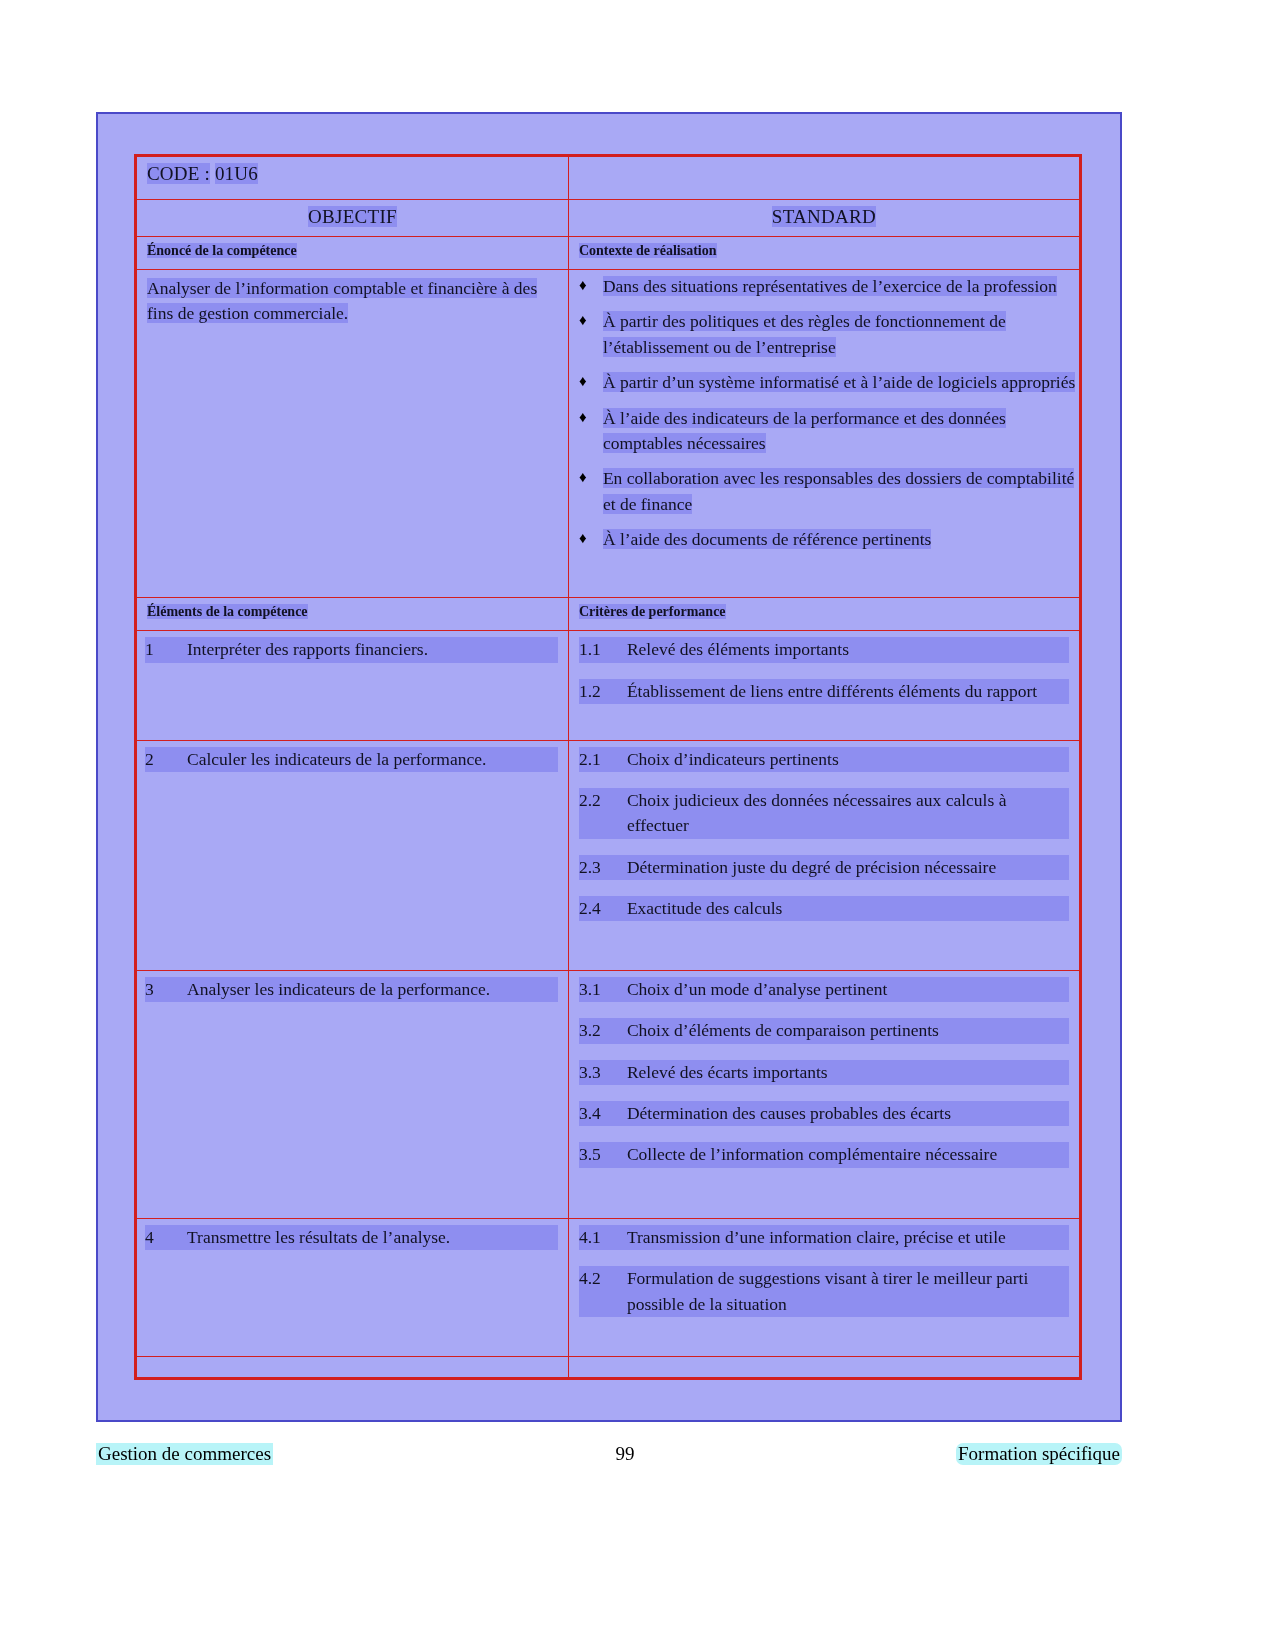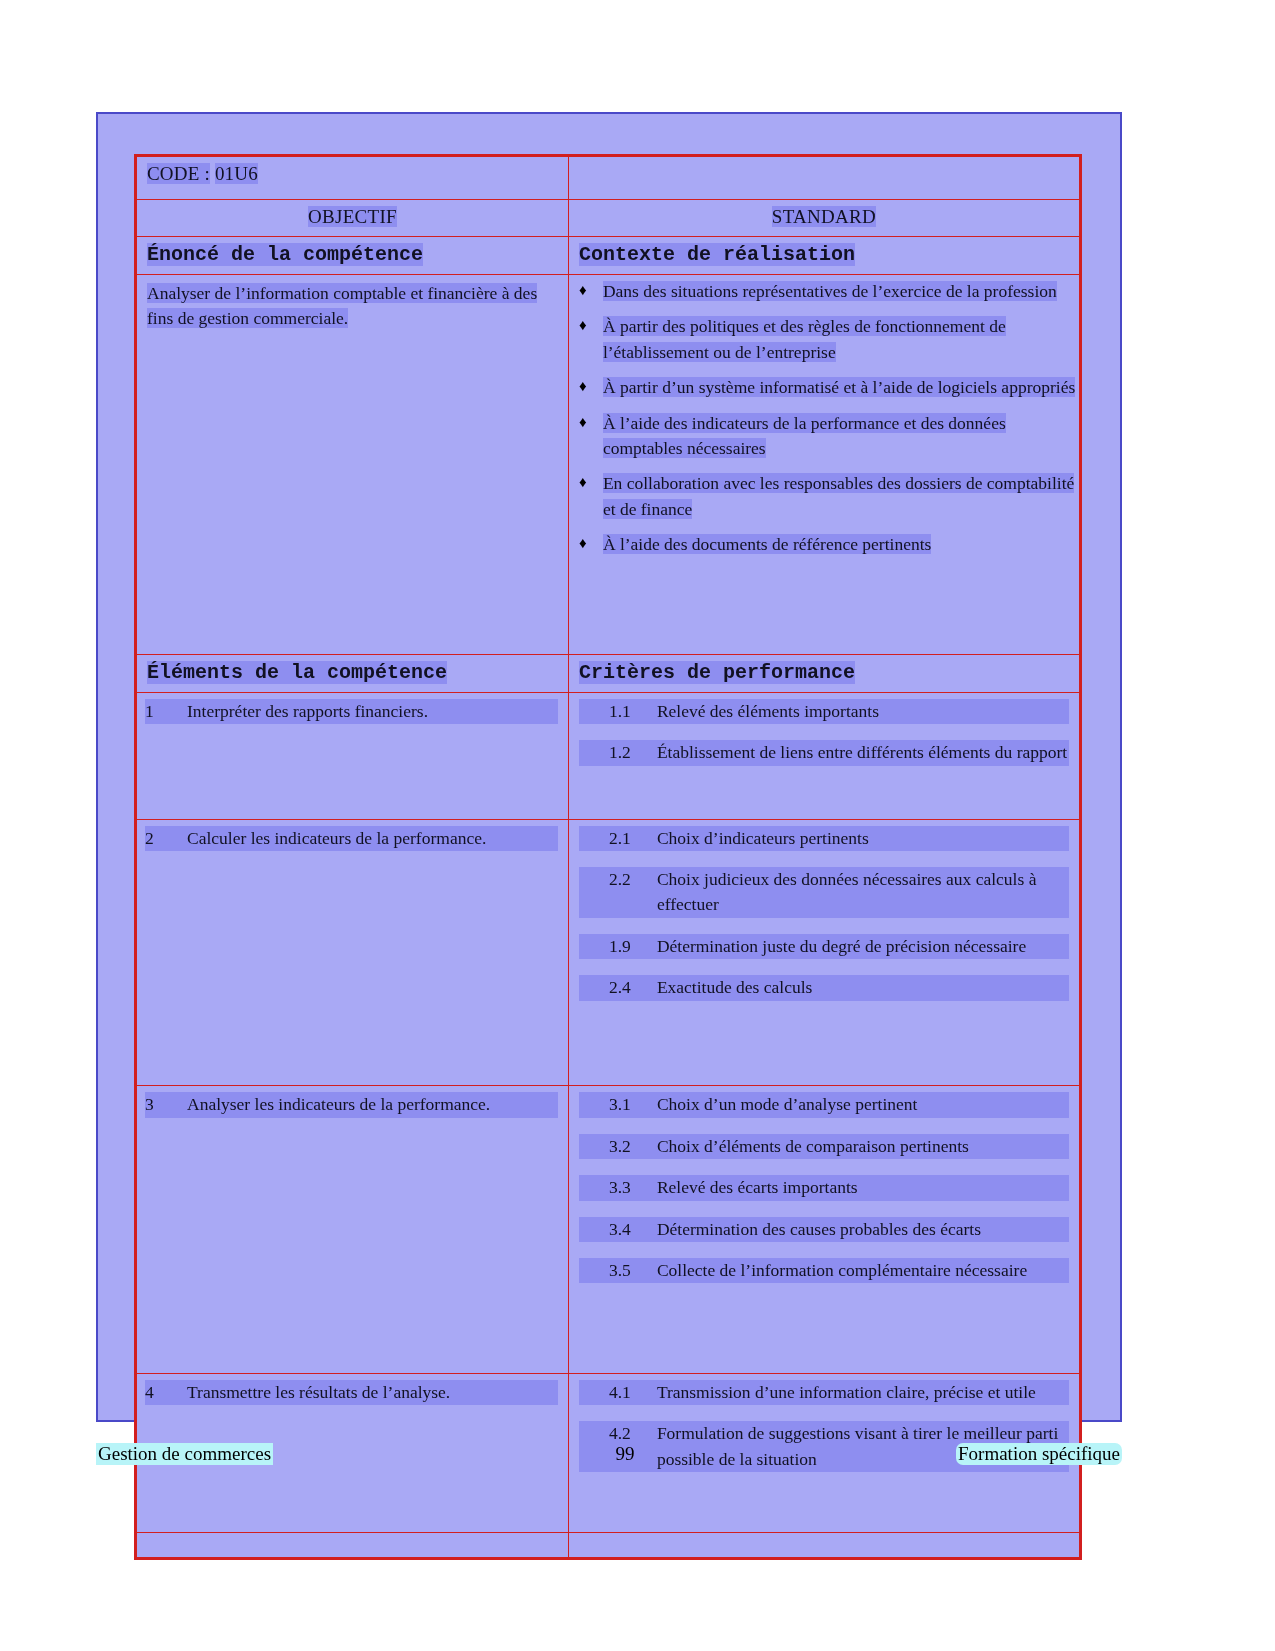--- a/index.html
+++ b/index.html
@@ -23,21 +23,21 @@
     border: 2px solid #4a49c8;
     background: #a9a9f5;
     box-sizing: border-box;
   }
   
   .comp-table {
     position: absolute;
     left: 36px;
     top: 40px;
     width: 948px;
-    height: 1406px;
+    height: 1226px;
     border: 2px solid #d21f1f;
     box-sizing: border-box;
     background: #84cc16;
   }
   table.grid {
     width: 100%;
     height: 100%;
     border-collapse: collapse;
     table-layout: fixed;
   }
@@ -63,23 +63,22 @@
     letter-spacing: 0.2px;
   }
   .hdr-row td { height: 36px; text-align: center; margin-top: 31px; }
   .hdr-text {
     font-size: 19px;
     font-weight: normal;
     letter-spacing: 0.3px;
   }
   .subhdr-row td { height: 32px; }
   .subhdr-text {
-    font-size: 20px;
+    font-size: 14px;
     font-weight: bold;
-    font-family: Liberation Mono, monospace;
   }
   .body-text {
     font-size: 17.5px;
     line-height: 1.45;
   }
   ul.bullets {
     list-style: none;
     margin: 4px 0 0 0;
     padding: 0;
   }
@@ -101,21 +100,20 @@
     margin-bottom: 16px;
     font-size: 17.5px;
     line-height: 1.45;
   }
   .num-item .num {
     flex: 0 0 auto;
     width: 42px;
   }
   .num-item .num.wide {
     width: 48px;
-    padding-left: 30px;
   }
   .num-item .txt {
     flex: 1 1 auto;
   }
   .left-items { padding: 6px 10px 8px 8px; }
   .right-items { padding: 6px 10px 8px 10px; }
 
   
   .pair-row td { vertical-align: top; }
 
@@ -278,21 +276,21 @@
             <div class="right-items">
               <div class="num-item">
                 <span class="num wide sel">2.1</span>
                 <span class="txt sel">Choix d’indicateurs pertinents</span>
               </div>
               <div class="num-item">
                 <span class="num wide sel">2.2</span>
                 <span class="txt sel">Choix judicieux des données nécessaires aux calculs à effectuer</span>
               </div>
               <div class="num-item">
-                <span class="num wide sel">1.9</span>
+                <span class="num wide sel">2.3</span>
                 <span class="txt sel">Détermination juste du degré de précision nécessaire</span>
               </div>
               <div class="num-item">
                 <span class="num wide sel">2.4</span>
                 <span class="txt sel">Exactitude des calculs</span>
               </div>
             </div>
           </td>
         </tr>
 

